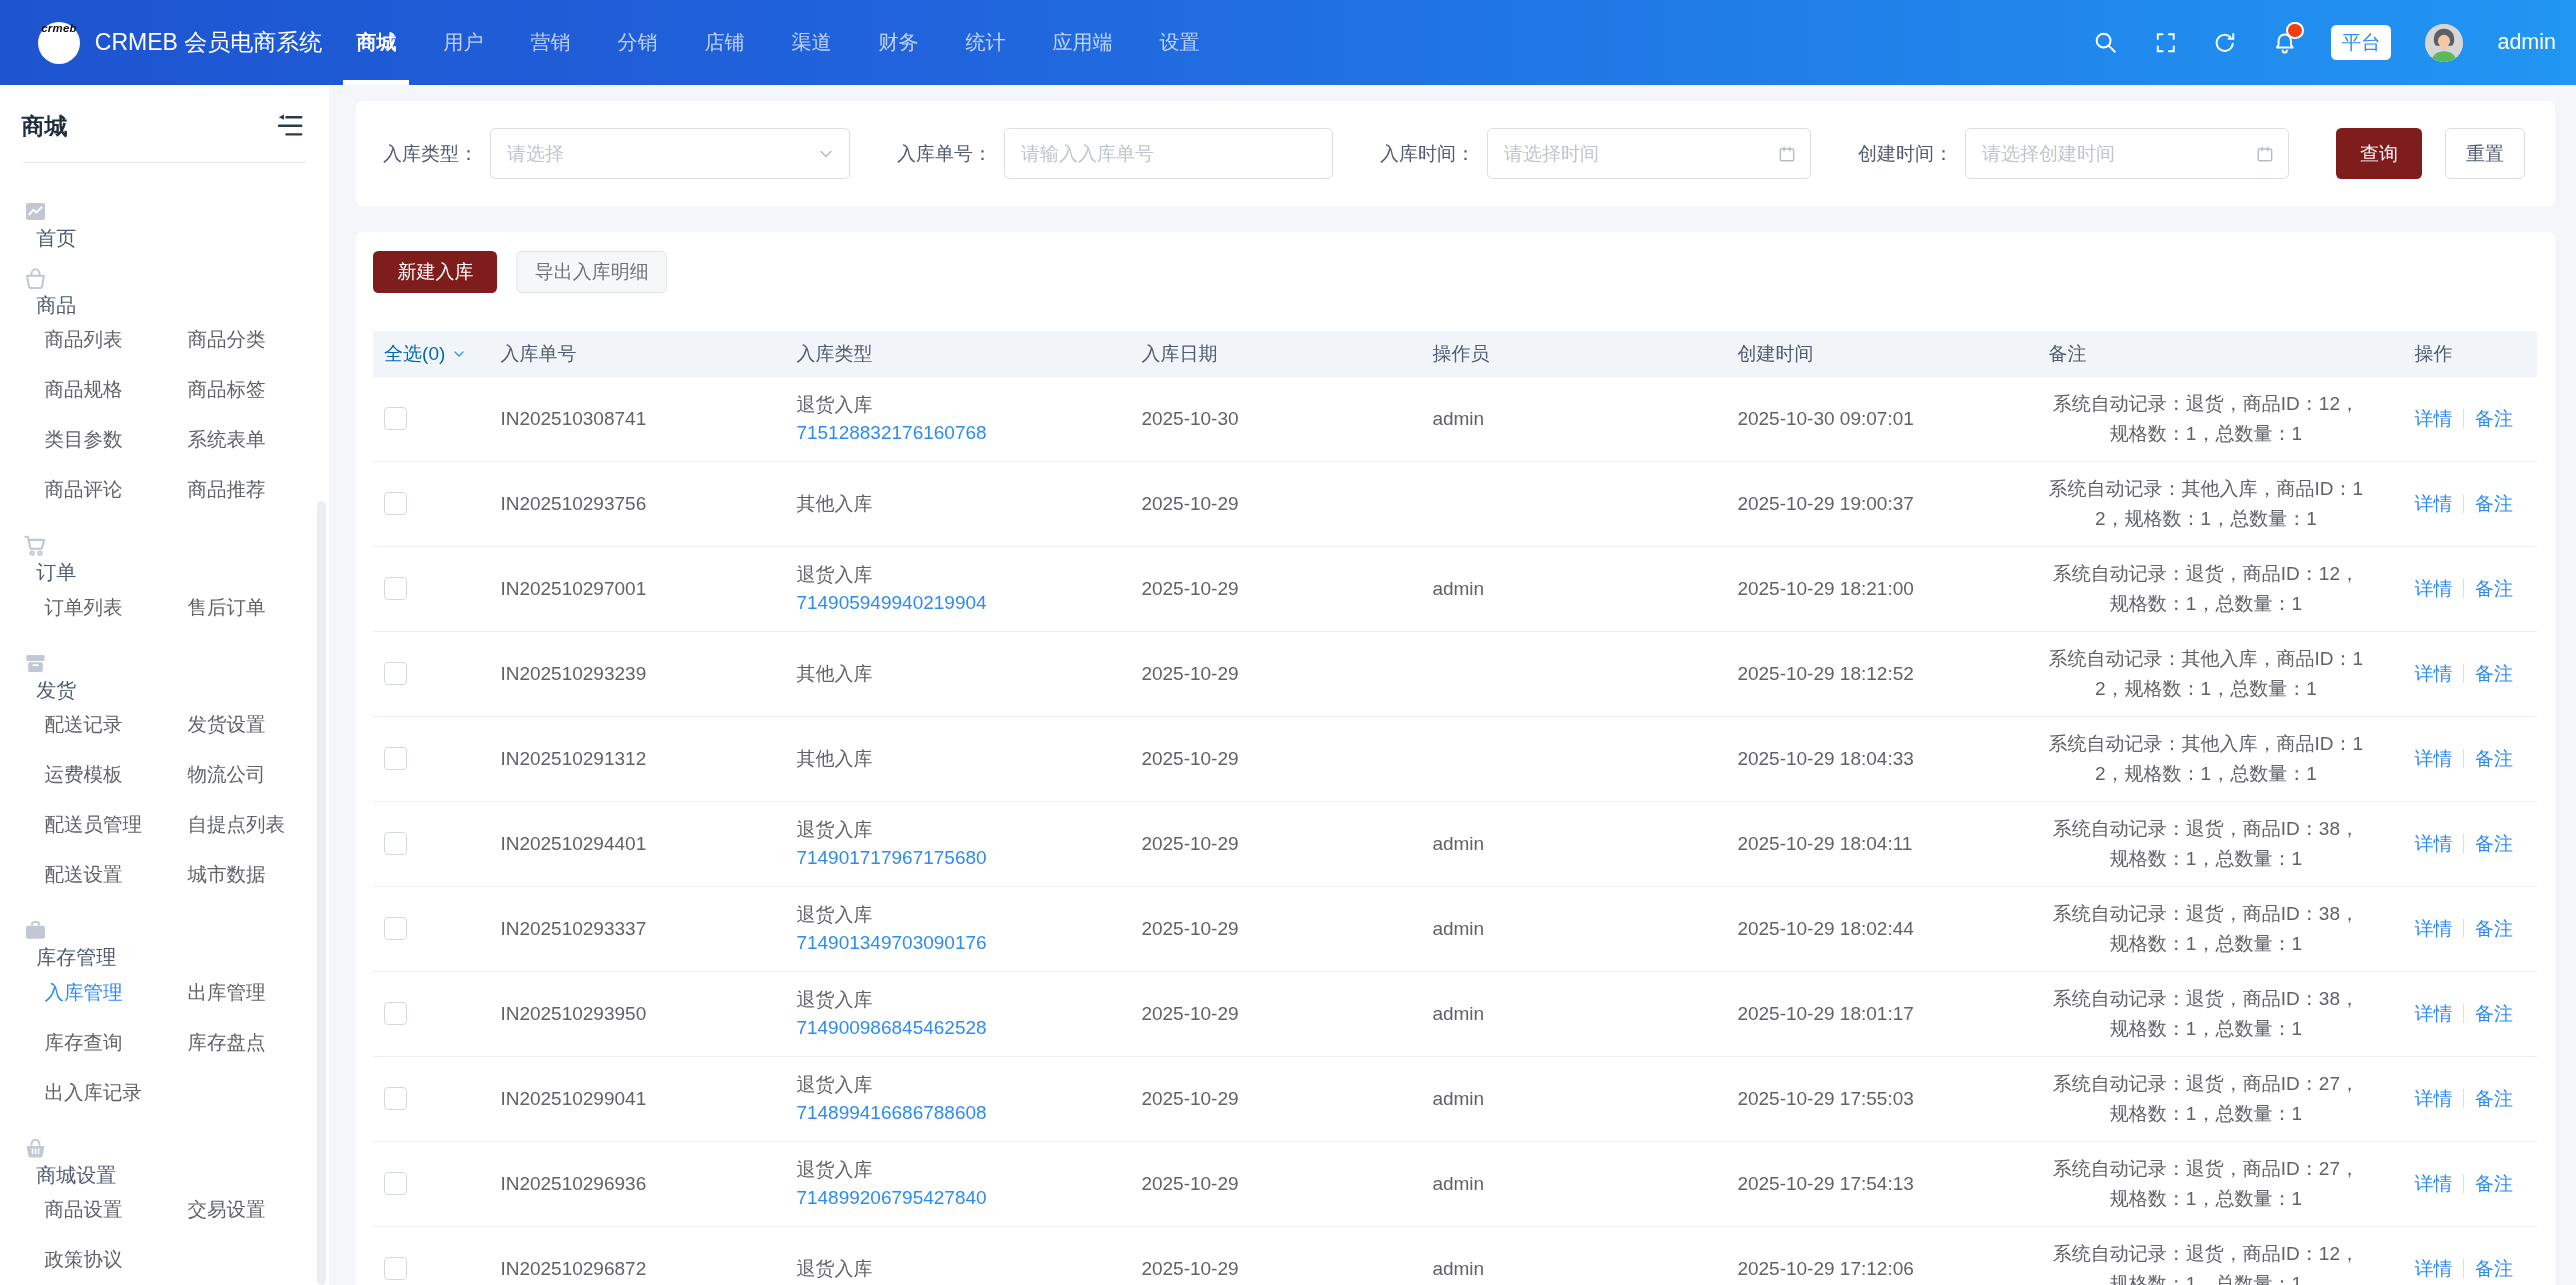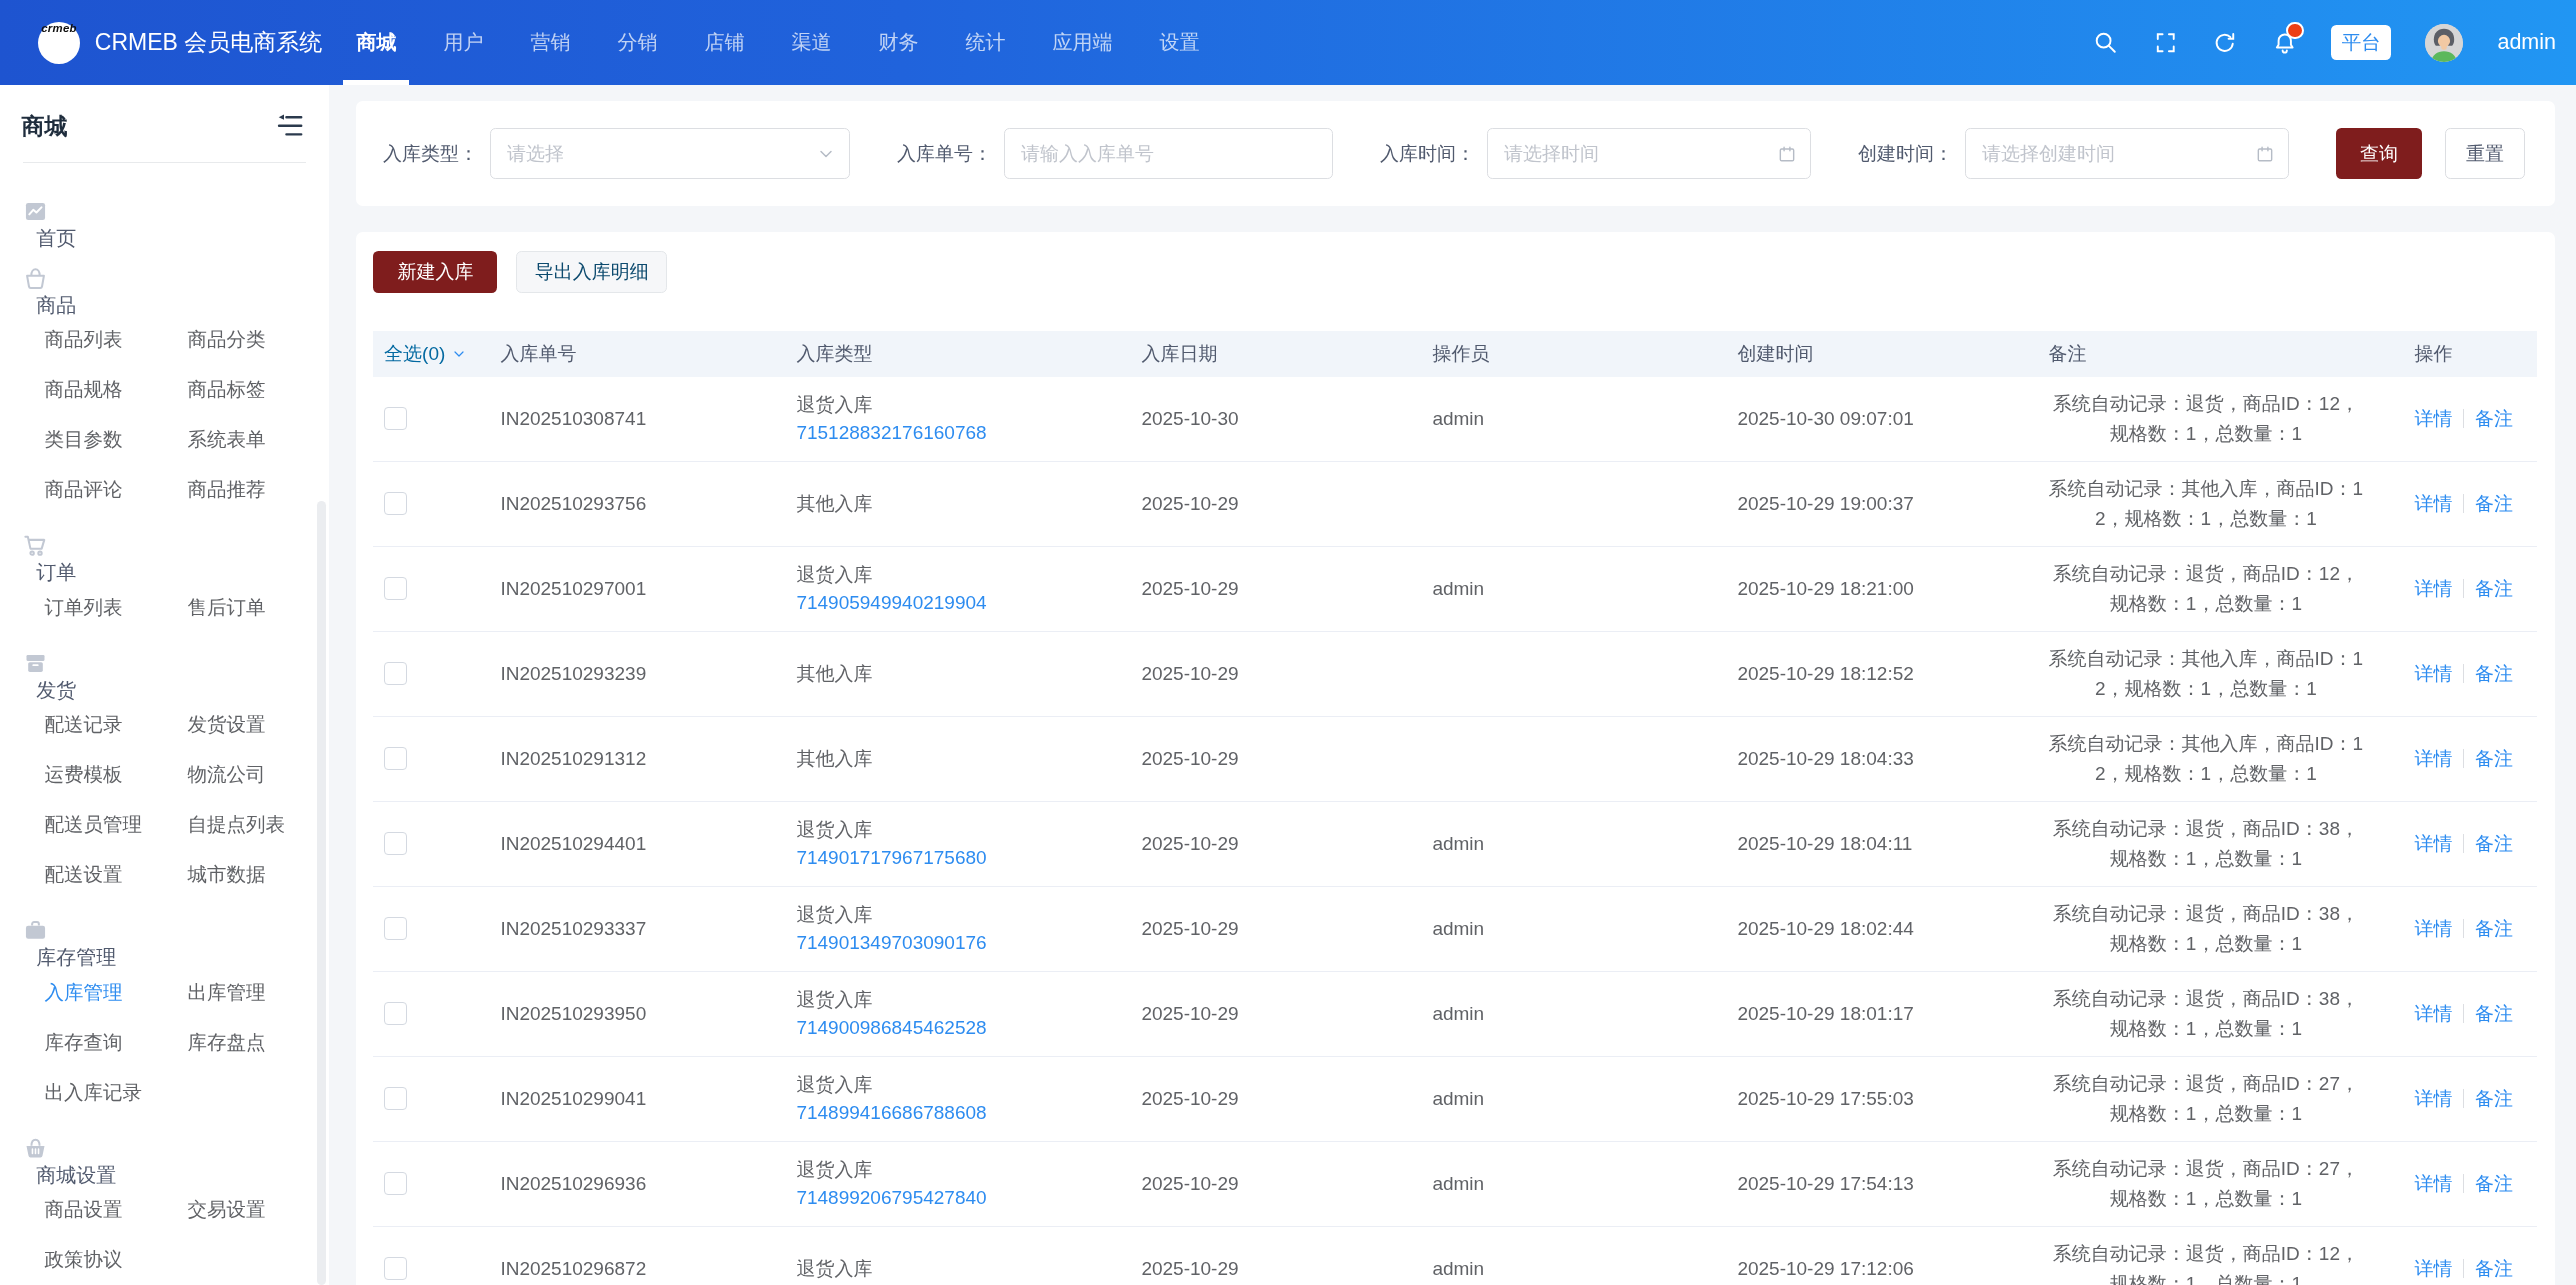--- a/index.html
+++ b/index.html
@@ -75,21 +75,21 @@
     white-space:nowrap; }
   .btn-primary { background:#7f1d1d; color:#fff; padding:0 23px; }
   .btn-plain { background:#fff; color:#515a6e; border-color:#dcdee2; padding:0 20px; }
   .btn-query { margin-right:23px; }
 
   
   .table-card { background:#fff; border-radius:6.7px; margin-top:25.5px; padding:19px 17.4px 0 17.4px;
     height:1087px; }
   .btn-row { display:flex; gap:19px; height:42px; }
   .btn-row .btn { height:42px; }
-  .btn-disabled { background:#f6f7f9; color:#0c4a6e; border-color:#e4e7ea; cursor:not-allowed; padding:0 17.4px; }
+  .btn-disabled { background:#f6f7f9; color:#737373; border-color:#e4e7ea; cursor:not-allowed; padding:0 17.4px; }
   .thead { margin-top:38px; display:flex; align-items:center; height:46px;
     background:#f1f5fa; font-size:19px; color:#515a6e; }
   .c1 { width:127px; padding-left:10.7px; flex:0 0 127px; display:flex; align-items:center; }
   .c2 { width:296px; flex:0 0 296px; }
   .c3 { width:345px; flex:0 0 345px; }
   .c4 { width:291px; flex:0 0 291px; }
   .c5 { width:305px; flex:0 0 305px; }
   .c6 { width:311px; flex:0 0 311px; }
   .c7 { width:366px; flex:0 0 366px; }
   .c8 { flex:1; }

